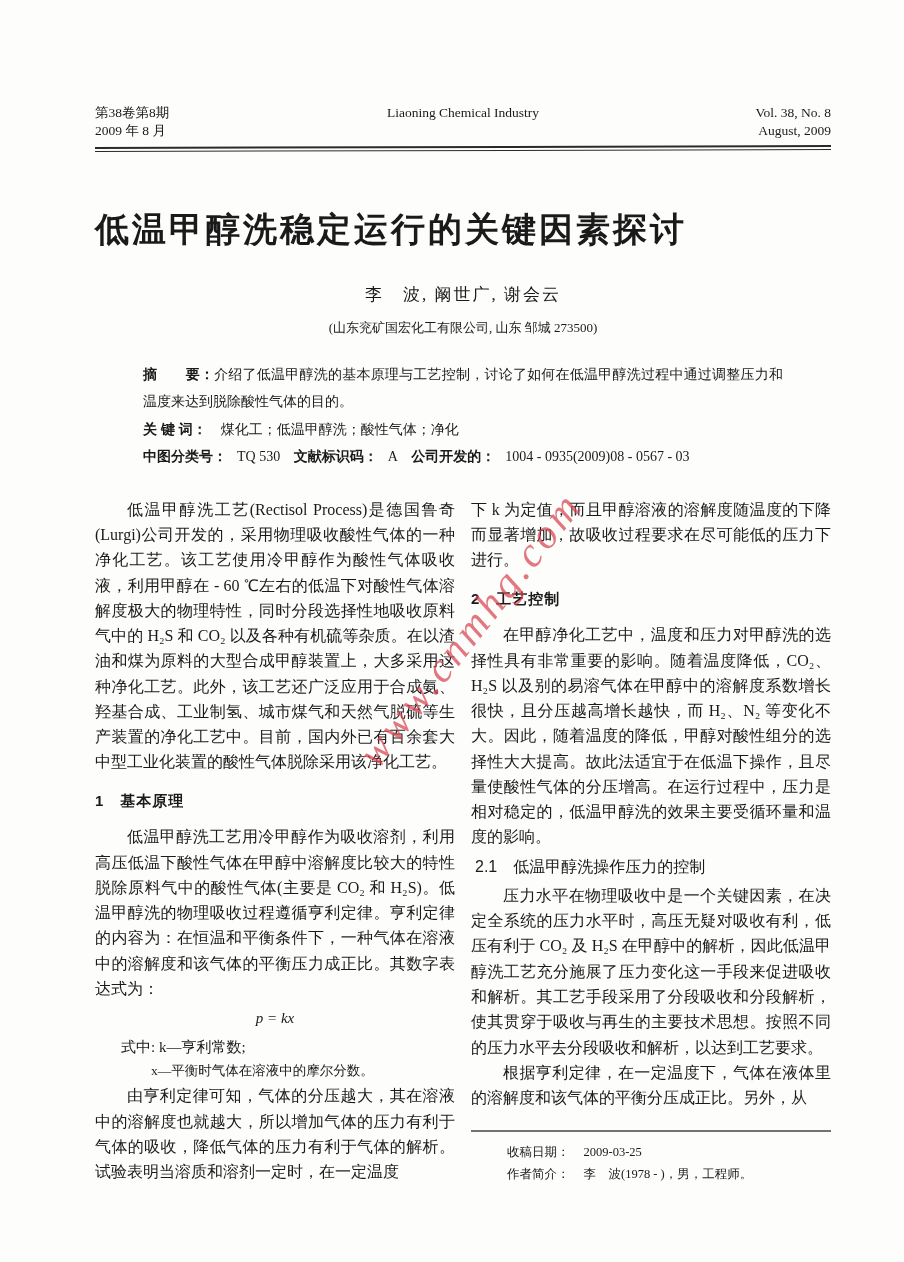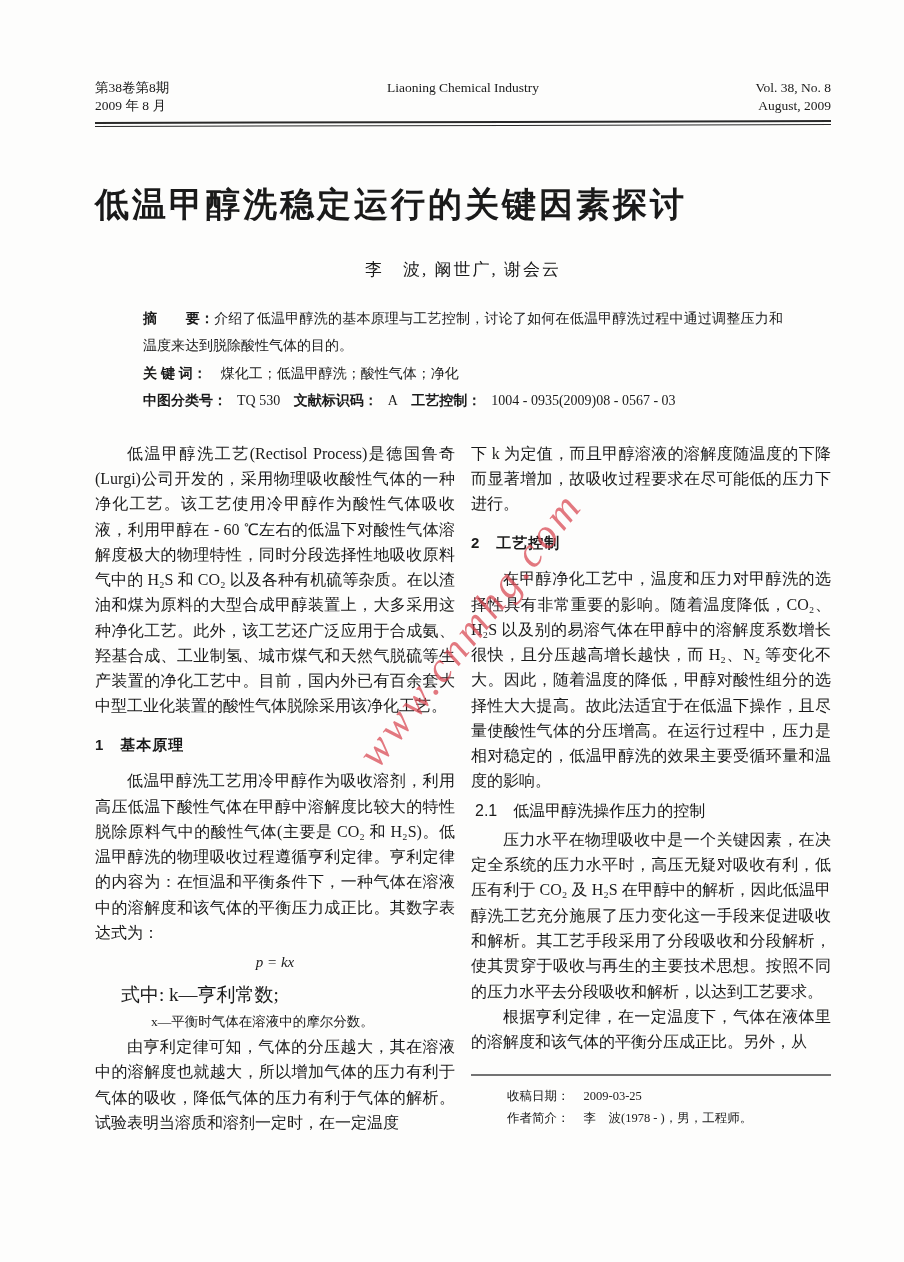--- a/index.html
+++ b/index.html
@@ -10,21 +10,21 @@
     height: 1262px;
     margin: 0 auto;
     background: #fdfdfc;
     overflow: hidden;
     font-family: "Liberation Serif", serif;
     color: #1a1a1a;
   }
   .content {
     position: absolute;
     left: 95px;
-    top: 79px;
+    top: 104px;
     width: 736px;
   }
   
   .header {
     display: flex;
     justify-content: space-between;
     align-items: flex-start;
     font-size: 13.5px;
     line-height: 1.35;
   }
@@ -94,21 +94,21 @@
     font-size: 16px;
     font-weight: normal;
     margin: 4px 0 4px 4px;
   }
   .formula {
     text-align: center;
     font-style: italic;
     font-size: 15px;
     margin: 6px 0 4px 0;
   }
-  .f-note1 { font-size: 19px; margin-left: 26px; line-height: 1.7; }
+  .f-note1 { font-size: 15px; margin-left: 26px; line-height: 1.7; }
   .f-note2 { font-size: 13.5px; margin-left: 56px; line-height: 1.7; }
   
   .footnote {
     margin-top: 20px;
     border-top: 2px solid #737373;
     padding: 10px 0 0 36px;
     font-size: 12.5px;
     line-height: 1.75;
   }
   .fn-label { margin-right: 14px; }
@@ -147,32 +147,33 @@
       <div class="h-right">
         <div>Vol. 38, No. 8</div>
         <div>August, 2009</div>
       </div>
     </div>
 
     <div class="rule"></div>
 
     <h1 class="title">低温甲醇洗稳定运行的关键因素探讨</h1>
     <div class="authors">李　波, 阚世广, 谢会云</div>
+    <div class="affiliation">(山东兖矿国宏化工有限公司, 山东 邹城 273500)</div>
 
     <div class="abstract">
       <div class="abs-row">
         <span class="abs-label">摘　　要：</span><span>介绍了低温甲醇洗的基本原理与工艺控制，讨论了如何在低温甲醇洗过程中通过调整压力和温度来达到脱除酸性气体的目的。</span>
       </div>
       <div class="abs-row">
         <span class="abs-label">关 键 词：</span>　<span>煤化工；低温甲醇洗；酸性气体；净化</span>
       </div>
       <div class="abs-row abs-meta">
         <span class="abs-label">中图分类号：</span><span>TQ 530</span>
         <span class="abs-label">文献标识码：</span><span>A</span>
-        <span class="abs-label">工艺控制：</span><span>1004 - 0935(2009)08 - 0567 - 03</span>
+        <span class="abs-label">公司开发的：</span><span>1004 - 0935(2009)08 - 0567 - 03</span>
       </div>
     </div>
 
     <div class="columns">
 
       <div class="col">
         <p class="ind">低温甲醇洗工艺(Rectisol Process)是德国鲁奇(Lurgi)公司开发的，采用物理吸收酸性气体的一种净化工艺。该工艺使用冷甲醇作为酸性气体吸收液，利用甲醇在 - 60 ℃左右的低温下对酸性气体溶解度极大的物理特性，同时分段选择性地吸收原料气中的 H₂S 和 CO₂ 以及各种有机硫等杂质。在以渣油和煤为原料的大型合成甲醇装置上，大多采用这种净化工艺。此外，该工艺还广泛应用于合成氨、羟基合成、工业制氢、城市煤气和天然气脱硫等生产装置的净化工艺中。目前，国内外已有百余套大中型工业化装置的酸性气体脱除采用该净化工艺。</p>
         <h2 class="sec">1　基本原理</h2>
         <p class="ind">低温甲醇洗工艺用冷甲醇作为吸收溶剂，利用高压低温下酸性气体在甲醇中溶解度比较大的特性脱除原料气中的酸性气体(主要是 CO₂ 和 H₂S)。低温甲醇洗的物理吸收过程遵循亨利定律。亨利定律的内容为：在恒温和平衡条件下，一种气体在溶液中的溶解度和该气体的平衡压力成正比。其数字表达式为：</p>
         <div class="formula">p = kx</div>

